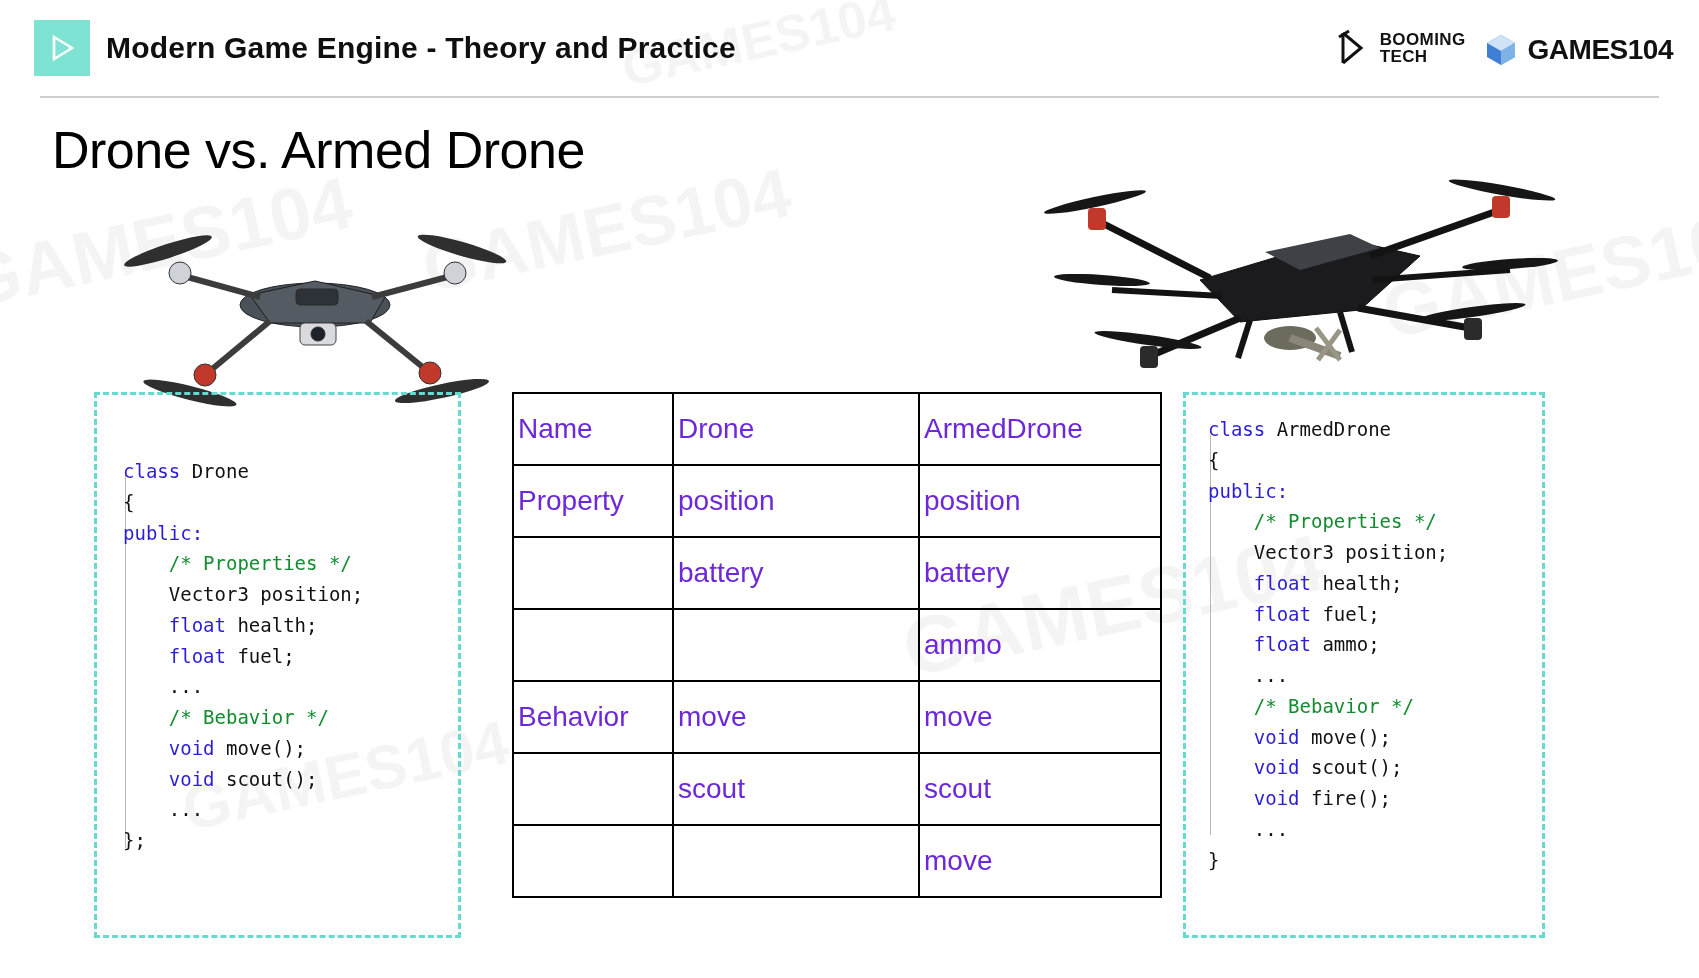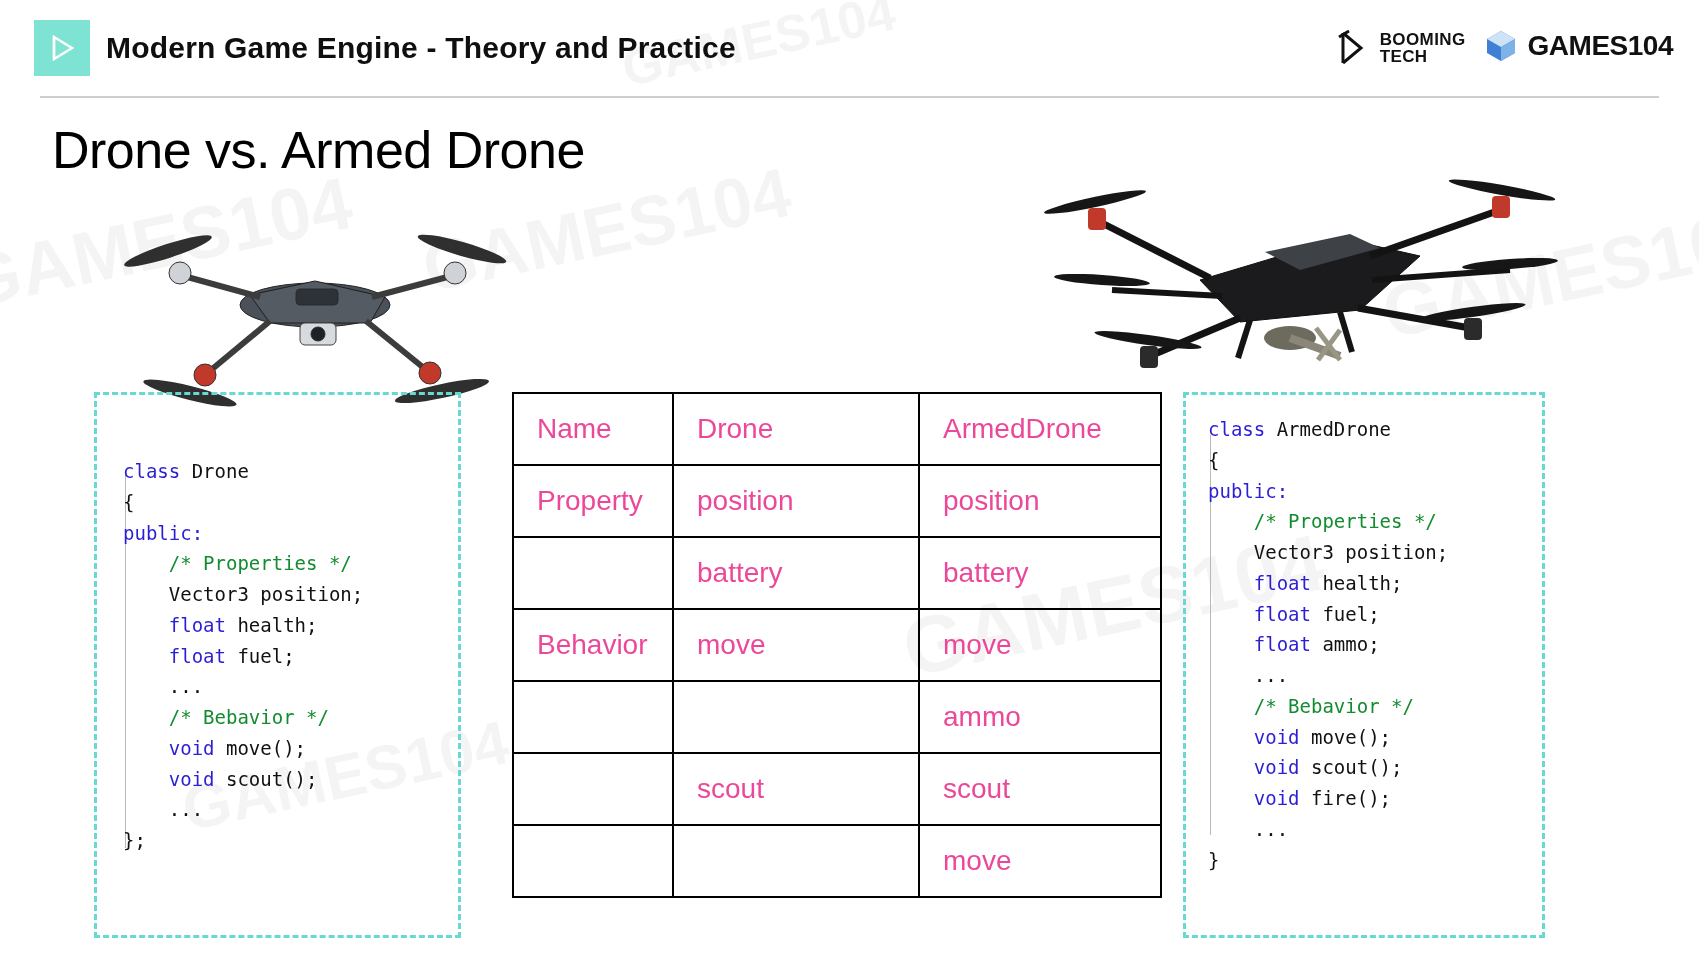--- a/index.html
+++ b/index.html
@@ -47,21 +47,21 @@
     font-size: 30px;
     font-weight: bold;
     color: #0f0f0f;
     margin-left: 16px;
     letter-spacing: 0.2px;
     white-space: nowrap;
   }
   .header-right {
     margin-left: auto;
     display: flex;
-    align-items: flex-start;
+    align-items: flex-end;
     gap: 18px;
   }
   .booming {
     display: flex;
     align-items: center;
     gap: 7px;
   }
   .booming-text {
     font-size: 17px;
     font-weight: bold;
@@ -146,22 +146,22 @@
   .tbl {
     position: absolute;
     left: 512px;
     top: 392px;
     border-collapse: collapse;
     table-layout: fixed;
   }
   .tbl td {
     border: 2px solid #000000;
     font-size: 28px;
-    color: #ec4899;
-    padding: 0 0 0 23px;
+    color: #6d28d9;
+    padding: 0 0 0 4px;
     height: 70px;
     vertical-align: middle;
     margin-top: 37px;
   }
   .col-label { width: 160px; }
   .col-a { width: 246px; }
   .col-b { width: 242px; }
   .no-top { border-top: none; }
   .no-bottom { border-bottom: none; }
   .cell-red { color: #e8121a; }
@@ -322,30 +322,30 @@
         <td class="no-bottom">Property</td>
         <td>position</td>
         <td>position</td>
       </tr>
       <tr>
         <td class="no-top no-bottom"></td>
         <td>battery</td>
         <td>battery</td>
       </tr>
       <tr>
+        <td class="no-top"></td>
+        <td></td>
+        <td class="cell-red">ammo</td>
+      </tr>
+      <tr>
         <td class="no-bottom">Behavior</td>
         <td class="cell-indent">move</td>
         <td>move</td>
       </tr>
       <tr>
-        <td class="no-top"></td>
-        <td></td>
-        <td class="cell-red">ammo</td>
-      </tr>
-      <tr>
         <td class="no-top no-bottom"></td>
         <td class="cell-indent">scout</td>
         <td>scout</td>
       </tr>
       <tr>
         <td class="no-top"></td>
         <td class="cell-indent"></td>
         <td class="cell-red">move</td>
       </tr>
     </tbody>

